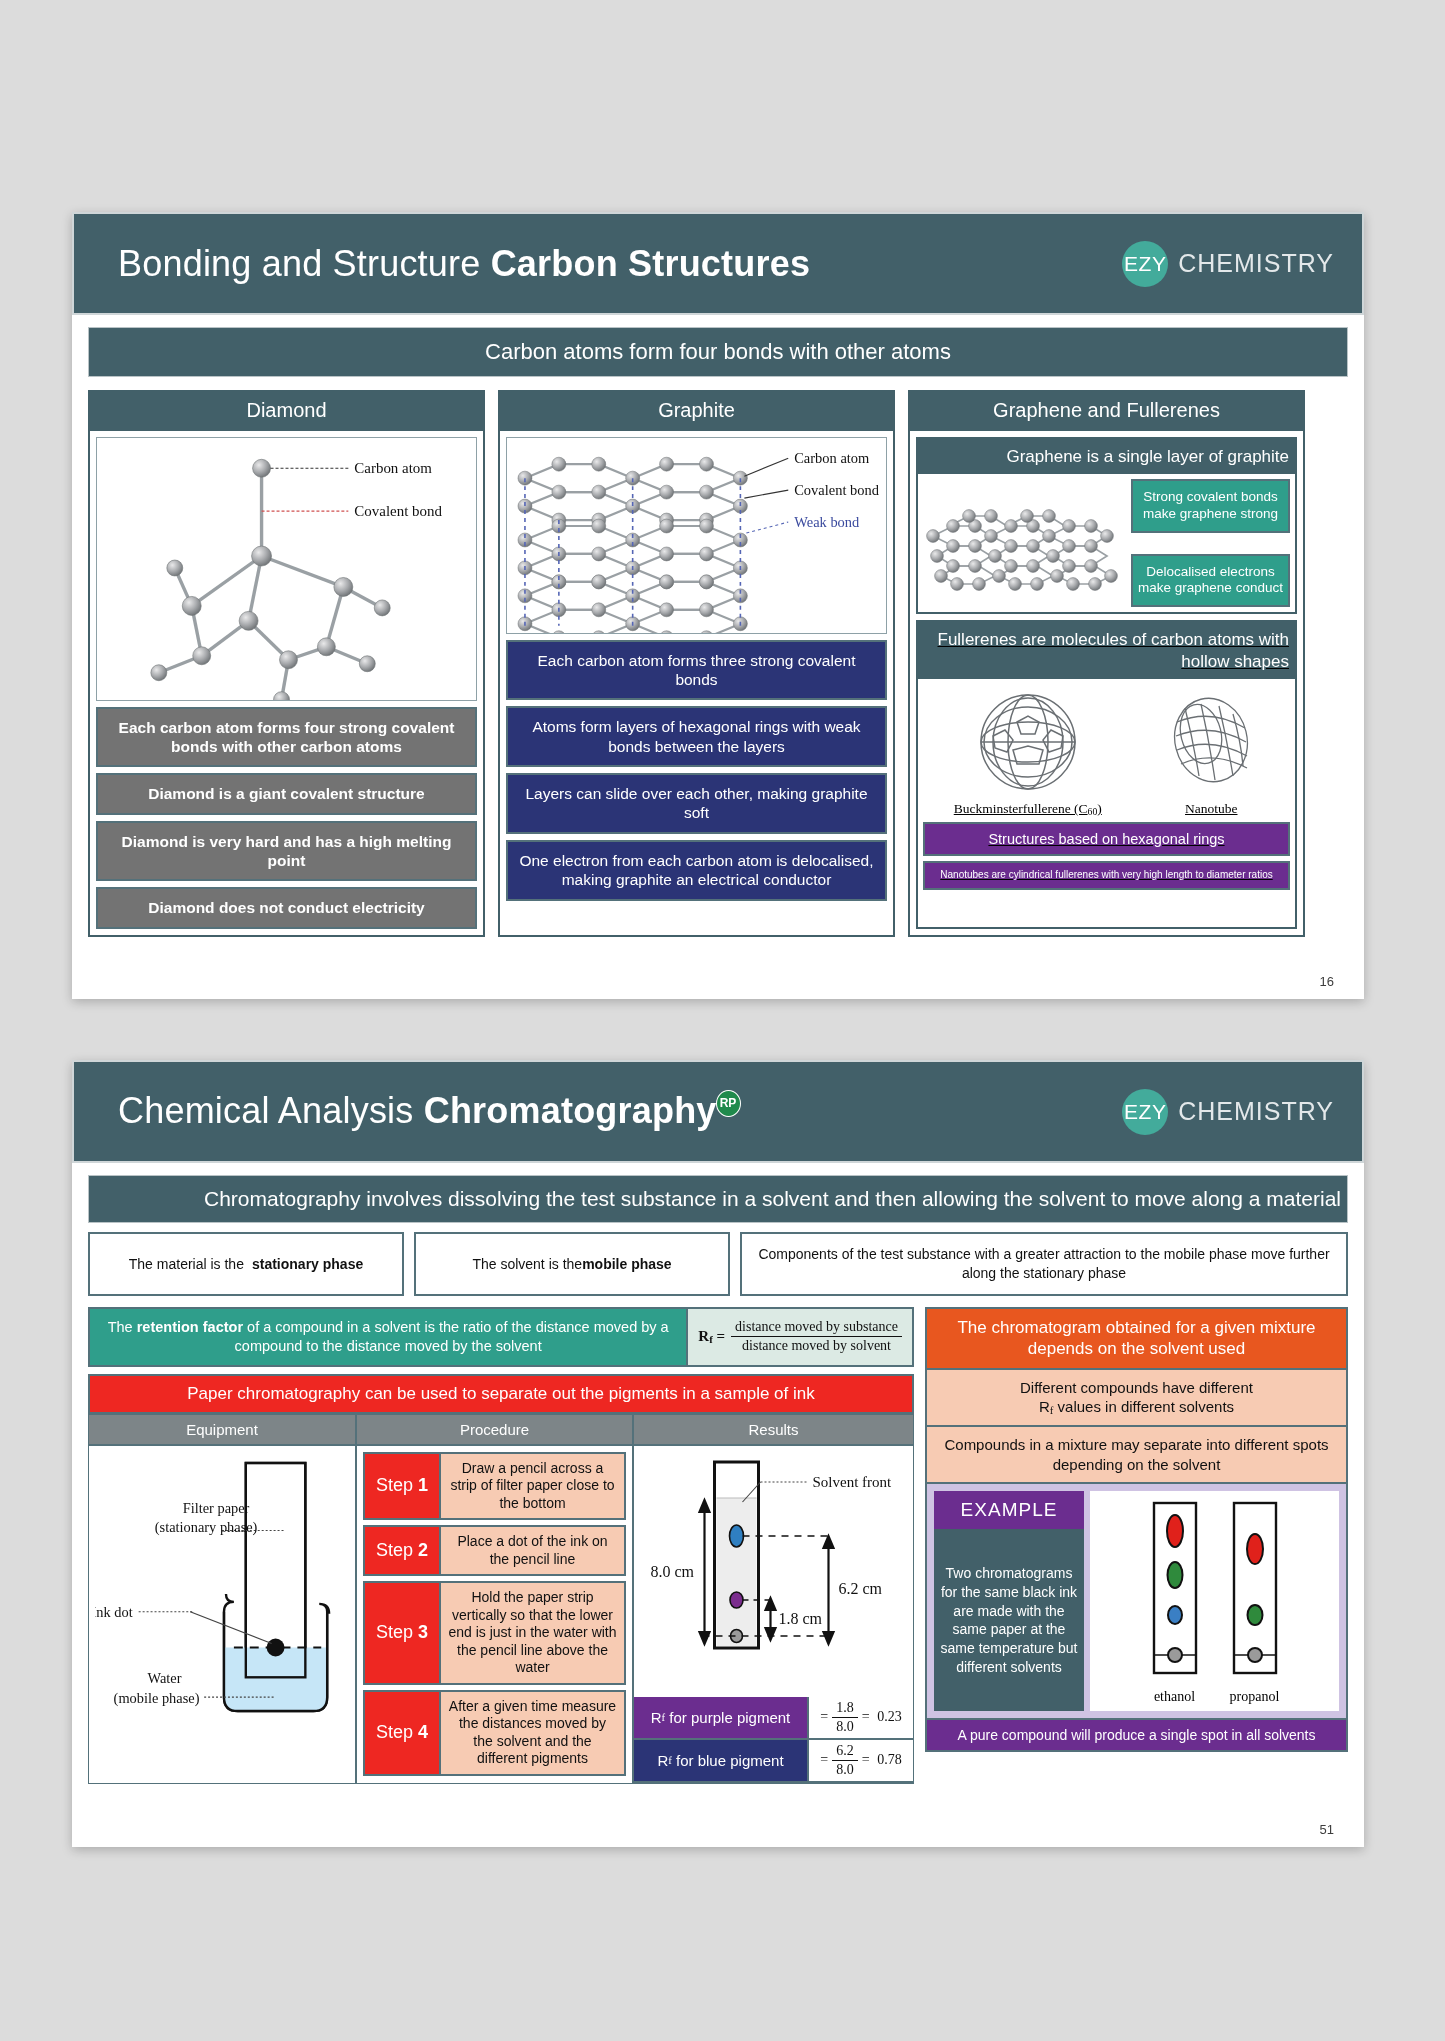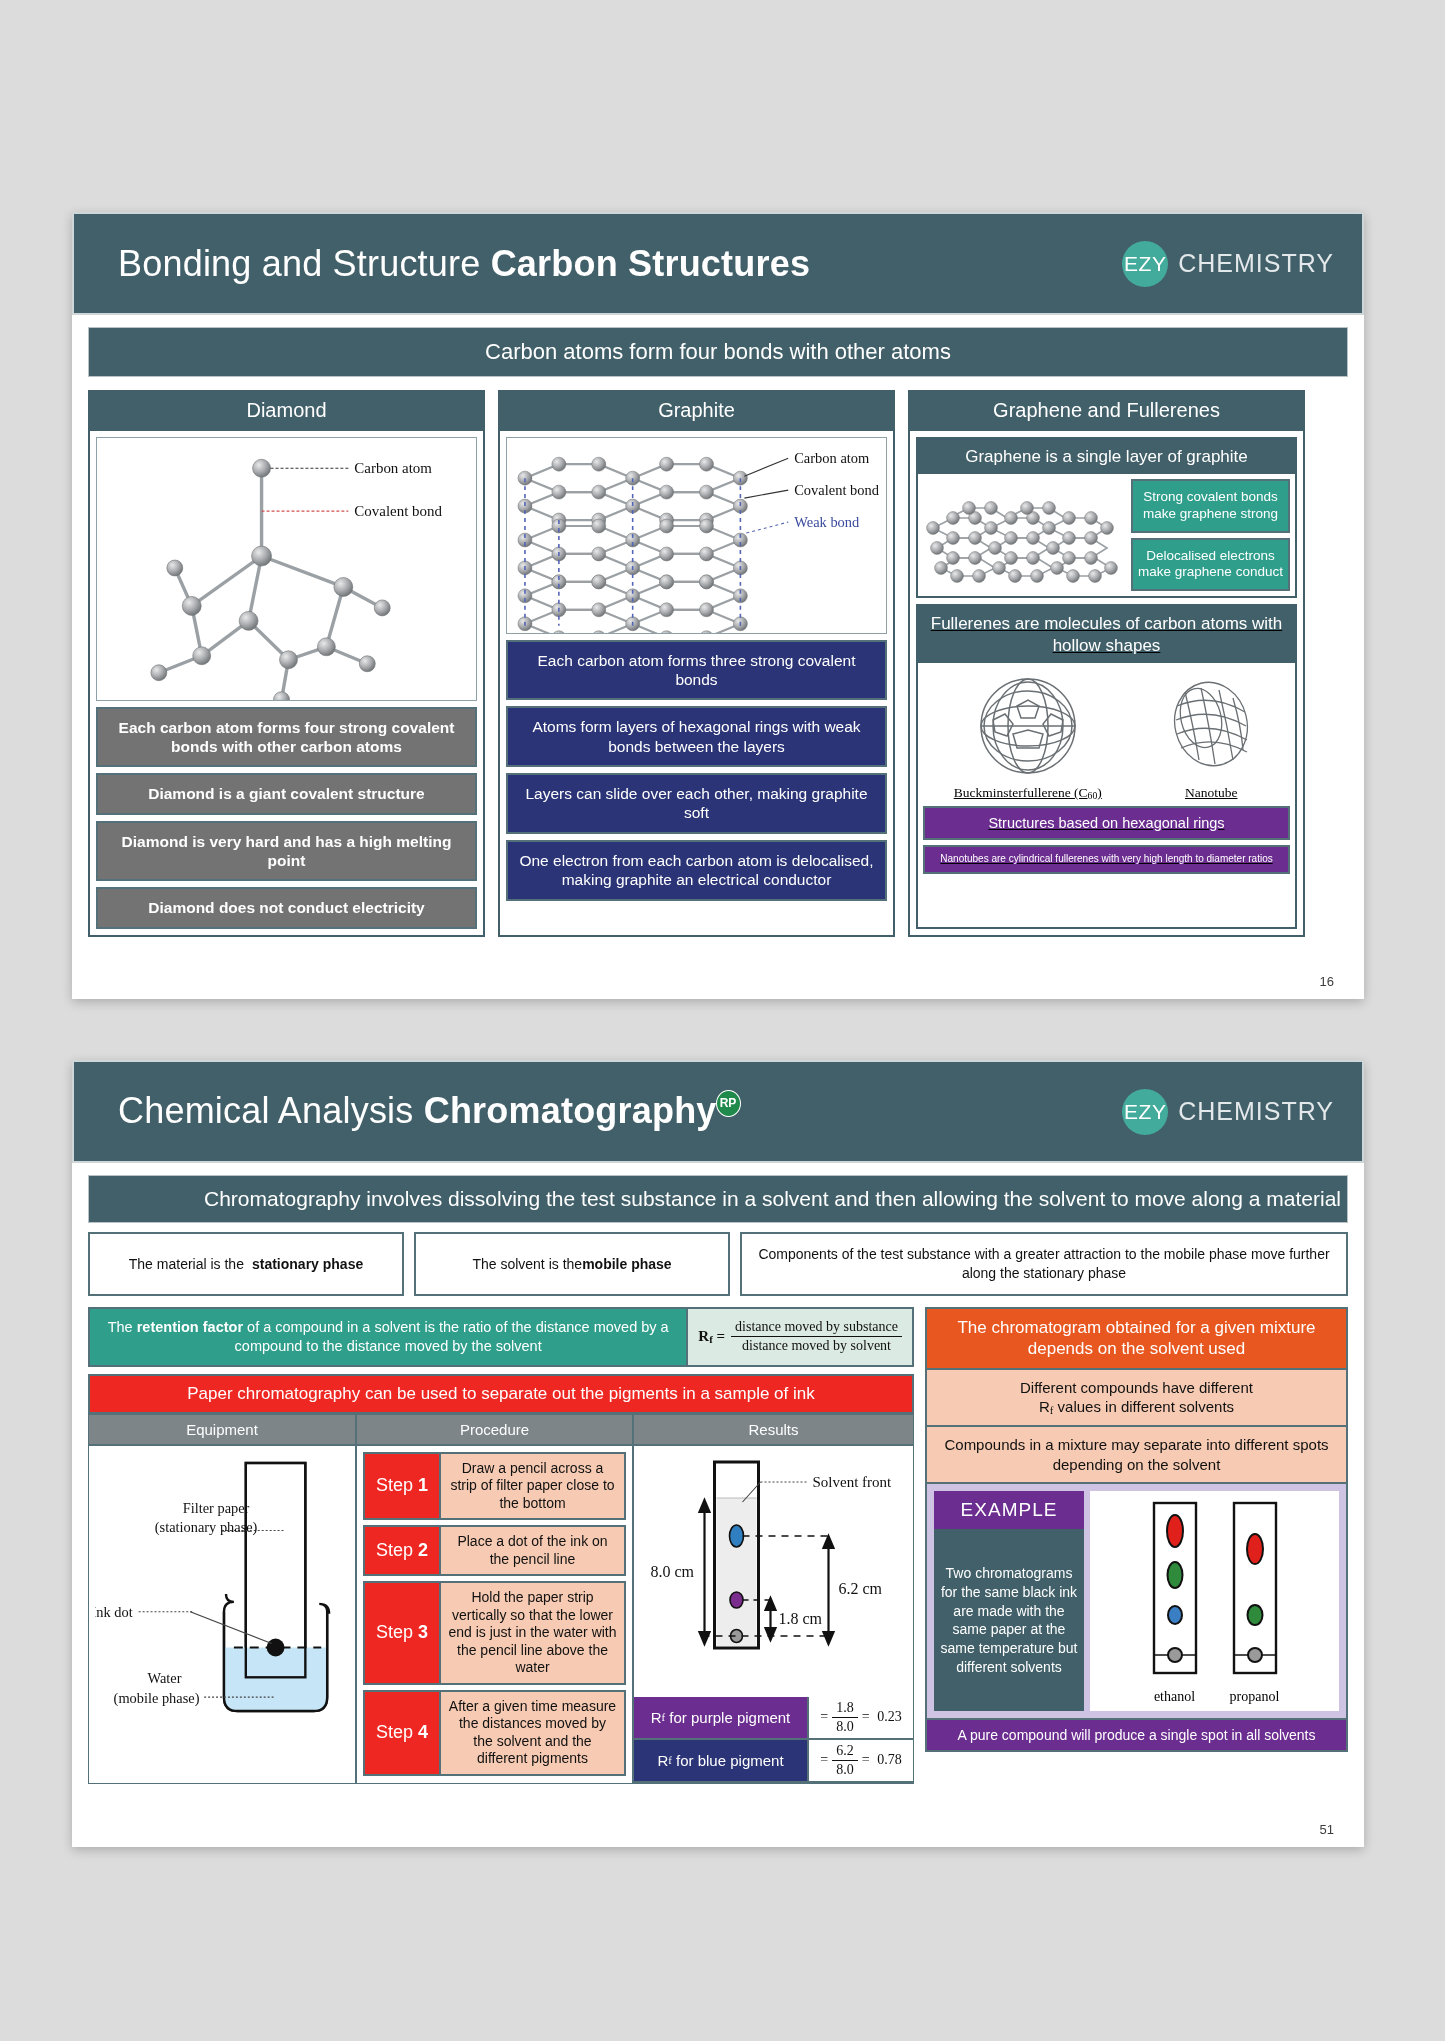--- a/index.html
+++ b/index.html
@@ -92,21 +92,21 @@
   .chip{
     text-align:center;color:#fff;font-size:15.5px;line-height:1.25;
     padding:9px 8px;border:2px solid #54717a;box-sizing:border-box;
   }
   .chip.red{background:#737373;font-weight:bold;}
   .chip.navy{background:#2b3476;}
   .chip.teal{background:#2f9e8b;}
   .chip.purple{background:#6b2d8f;}
 
   .gf-sub{border:2px solid #426069;box-sizing:border-box;}
-  .gf-sub-head{background:#426069;color:#fff;text-align:center;font-size:17px;padding:7px 6px;line-height:1.25;}
+  .gf-sub-head{background:#426069;color:#fff;text-align:right;font-size:17px;padding:7px 6px;line-height:1.25;}
   .gf-sub-body{background:#fff;padding:5px;}
 
   .pagenum{
     position:absolute;right:30px;bottom:10px;
     font-size:13px;color:#3d3d3d;
   }
 
   
   .three-up{display:flex;gap:10px;margin-top:9px;}
   .wbox{
@@ -378,21 +378,21 @@
                   <circle cx="172" cy="96" r="6.4"></circle>
                       <circle cx="150" cy="96" r="6.4"></circle>
                   <circle cx="46" cy="28" r="6.4"></circle>
                       <circle cx="68" cy="28" r="6.4"></circle>
                   <circle cx="104" cy="28" r="6.4"></circle>
                       <circle cx="126" cy="28" r="6.4"></circle>
                   <circle cx="188" cy="88" r="6.4"></circle>
                       <circle cx="72" cy="88" r="0"></circle>
                 </g>
               </svg>
-              <div style="display:flex;flex-direction:column;gap:5px;flex:1;">
+              <div style="display:flex;flex-direction:column;gap:21px;flex:1;">
                 <div class="chip teal" style="font-size:13.5px;padding:8px 4px;">Strong covalent bonds make graphene strong</div>
                 <div class="chip teal" style="font-size:13.5px;padding:8px 4px;">Delocalised electrons make graphene conduct</div>
               </div>
             </div>
           </div>
 
           <div class="gf-sub" style="flex:1;display:flex;flex-direction:column;text-decoration:underline;">
             <div class="gf-sub-head">Fullerenes are molecules of carbon atoms with hollow shapes</div>
             <div class="gf-sub-body" style="flex:1;display:flex;flex-direction:column;gap:5px;">
               <div style="display:flex;justify-content:space-around;align-items:flex-end;padding:4px 0 0 0;">

